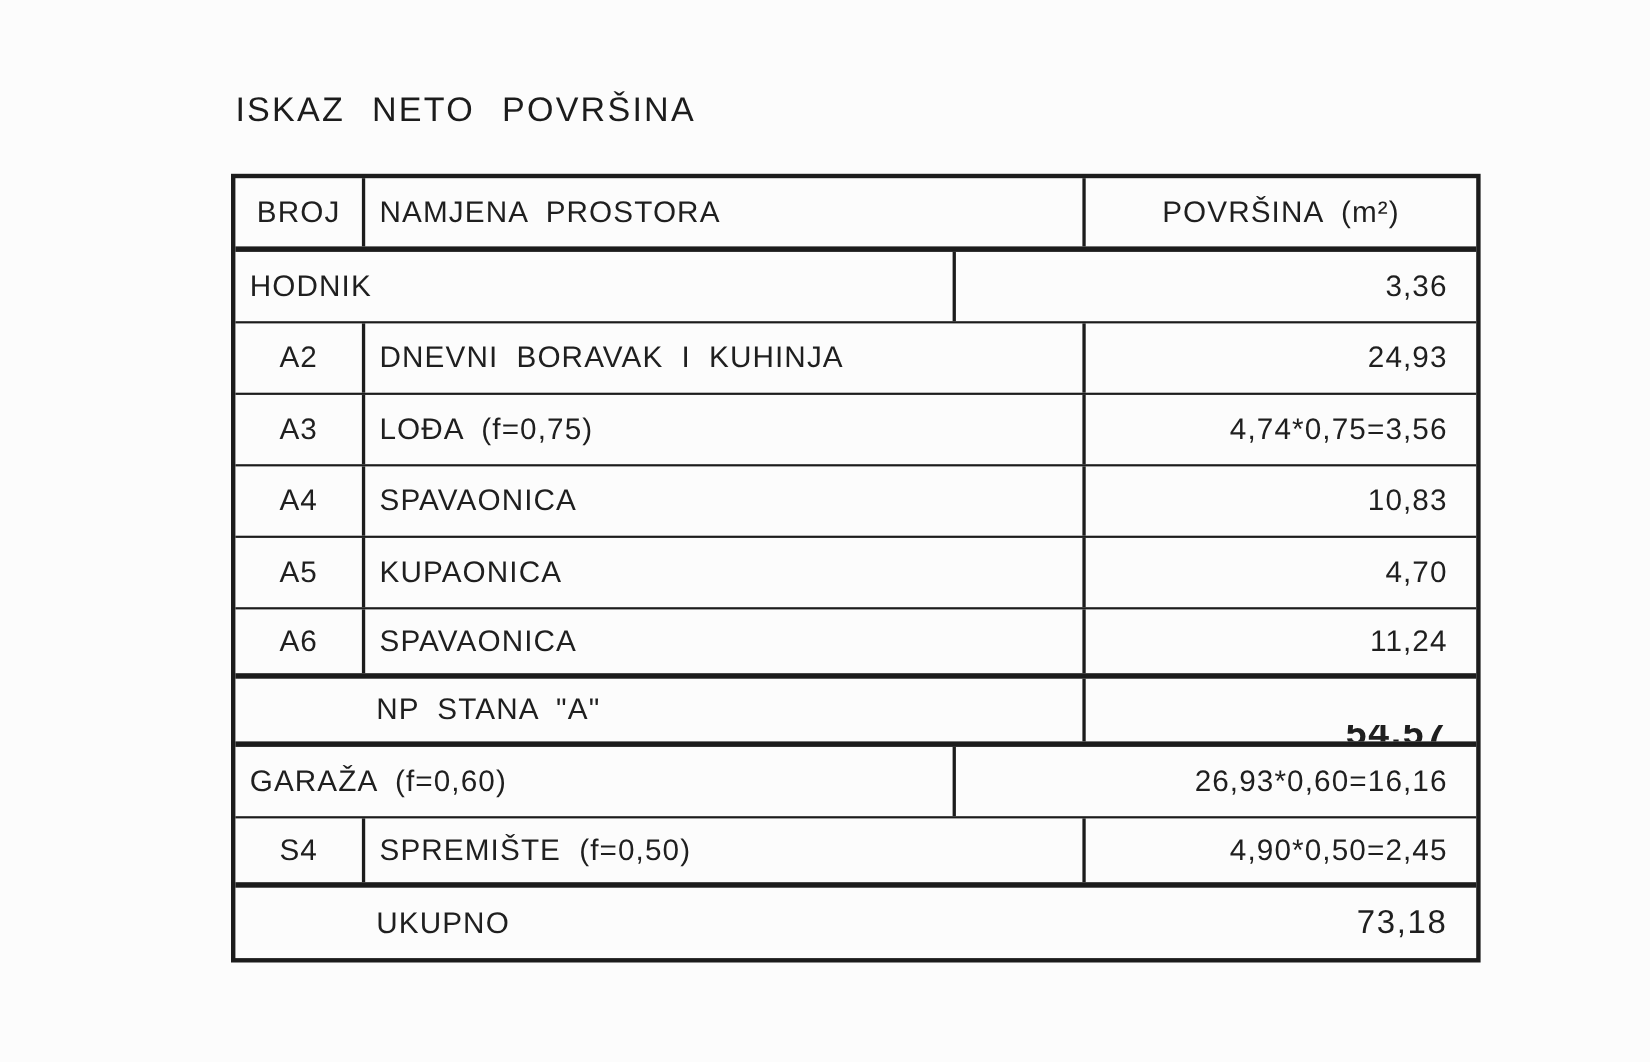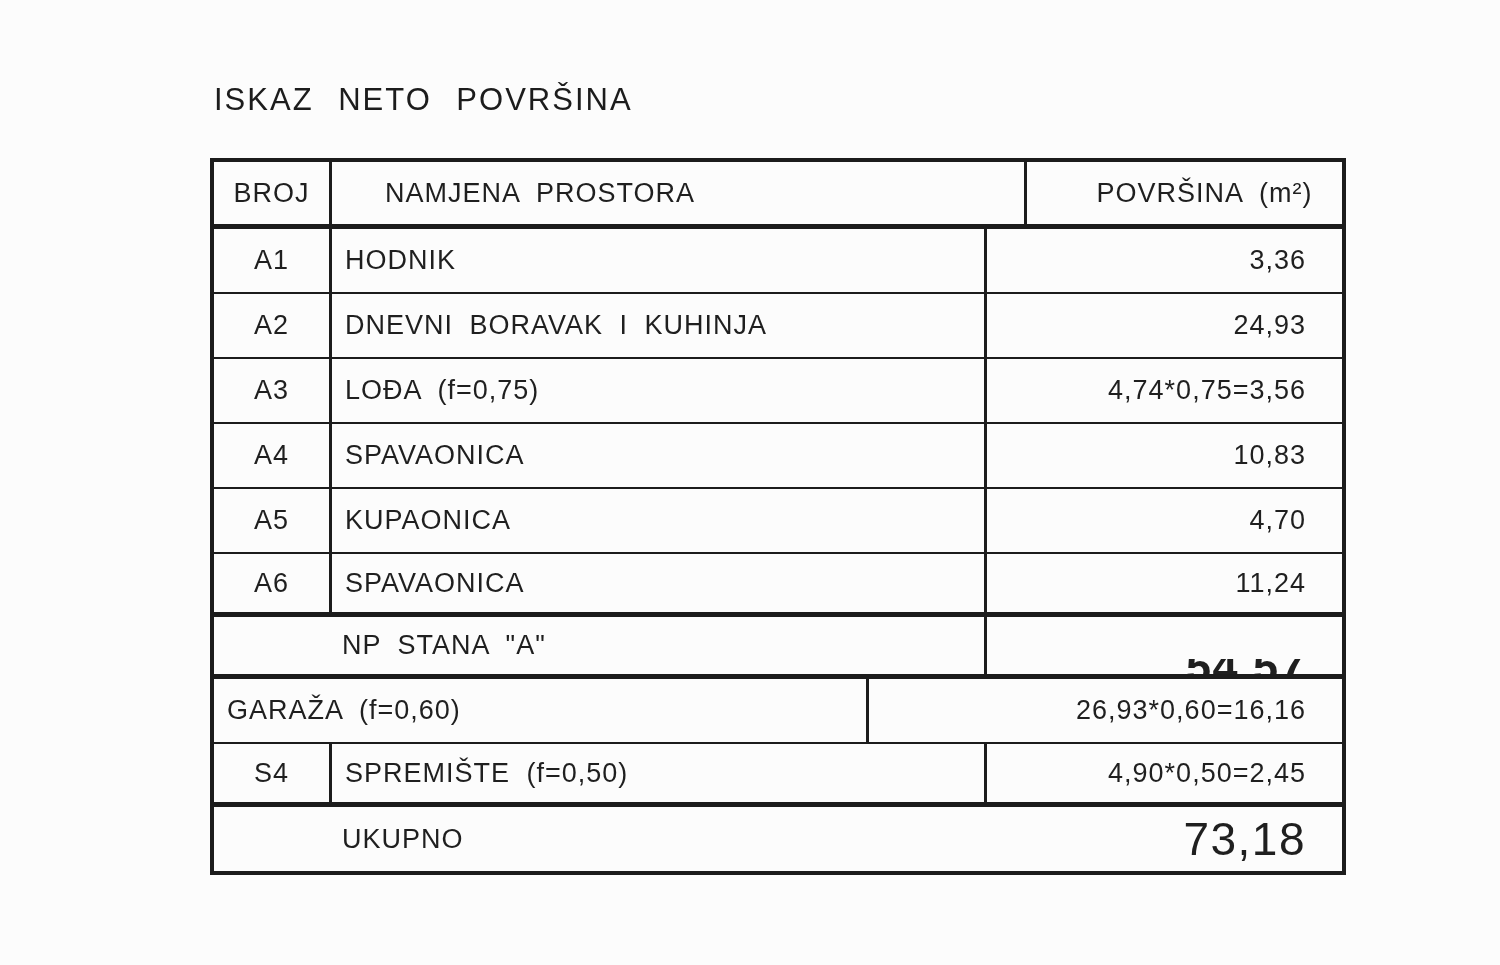--- a/index.html
+++ b/index.html
@@ -30,21 +30,21 @@
     flex-direction:column;
     background:transparent;
   }
   .row{
     display:flex;
     box-sizing:border-box;
     border-bottom:2px solid #1c1c1c;
     height:65px;
     align-items:stretch;
   }
-  .row.header{height:67px;border-bottom-width:5px;gap:40px;}
+  .row.header{height:67px;border-bottom-width:5px;}
   .row.thick{border-bottom-width:5px;height:63px;}
   .row.subtotal{border-bottom-width:5px;height:62px;}
   .row.total{border-bottom:none;height:70px;flex:1;justify-content:space-between;}
   .cell{
     display:flex;
     align-items:center;
     box-sizing:border-box;
     font-size:27px;
     letter-spacing:1px;
     word-spacing:8px;
@@ -57,47 +57,46 @@
     border-right:3px solid #1c1c1c;
   }
   .c-namjena{
     width:655px;
     padding-left:13px;
     border-right:3px solid #1c1c1c;
   }
   .c-povrsina{
     flex:1;
     justify-content:flex-end;
-    padding-right:36px;
+    padding-right:26px;
   }
   .row.header .c-povrsina{justify-content:center;padding-right:0;}
   .c-span{
     width:773px;
     padding-left:128px;
     border-right:3px solid #1c1c1c;
   }
   .row.total .c-span{border-right:none;}
-  .row.subtotal .c-povrsina{font-weight:bold;font-size:45px;letter-spacing:1.5px;margin-top:42px;}
-  .row.total .c-povrsina{font-size:46px;letter-spacing:1.5px;}
+  .row.subtotal .c-povrsina{font-weight:bold;font-size:34px;letter-spacing:1.5px;margin-top:42px;}
+  .row.total .c-povrsina{font-size:30px;letter-spacing:1.5px;}
 </style>
 </head>
 <body>
 
 <div class="canvas">
 
   <div class="doc-title">ISKAZ NETO POVRŠINA</div>
 
   <div class="area-table">
     <div class="row header">
       <div class="cell c-broj">BROJ</div>
       <div class="cell c-namjena">NAMJENA PROSTORA</div>
       <div class="cell c-povrsina">POVRŠINA (m²)</div>
     </div>
     <div style="display:contents;"><div class="row room">
-          <div class="cell c-broj">A1</div>
           <div class="cell c-namjena">HODNIK</div>
           <div class="cell c-povrsina">3,36</div>
         </div><div class="row room">
           <div class="cell c-broj">A2</div>
           <div class="cell c-namjena">DNEVNI BORAVAK I KUHINJA</div>
           <div class="cell c-povrsina">24,93</div>
         </div><div class="row room">
           <div class="cell c-broj">A3</div>
           <div class="cell c-namjena">LOĐA (f=0,75)</div>
           <div class="cell c-povrsina">4,74*0,75=3,56</div>

